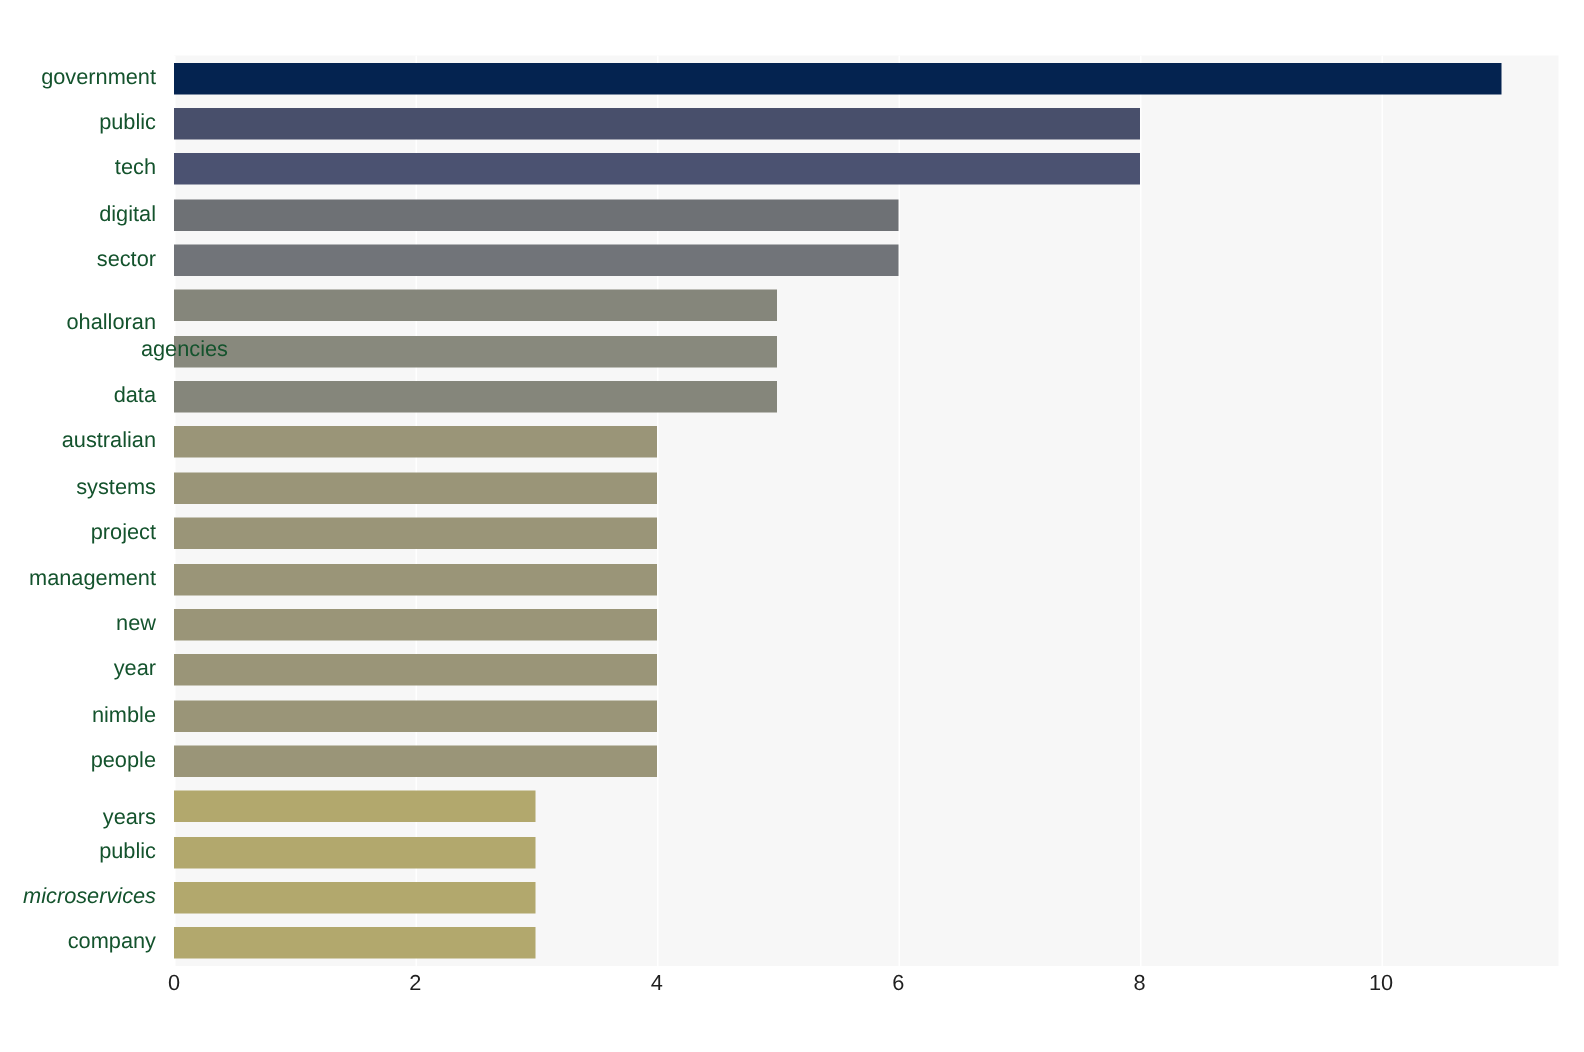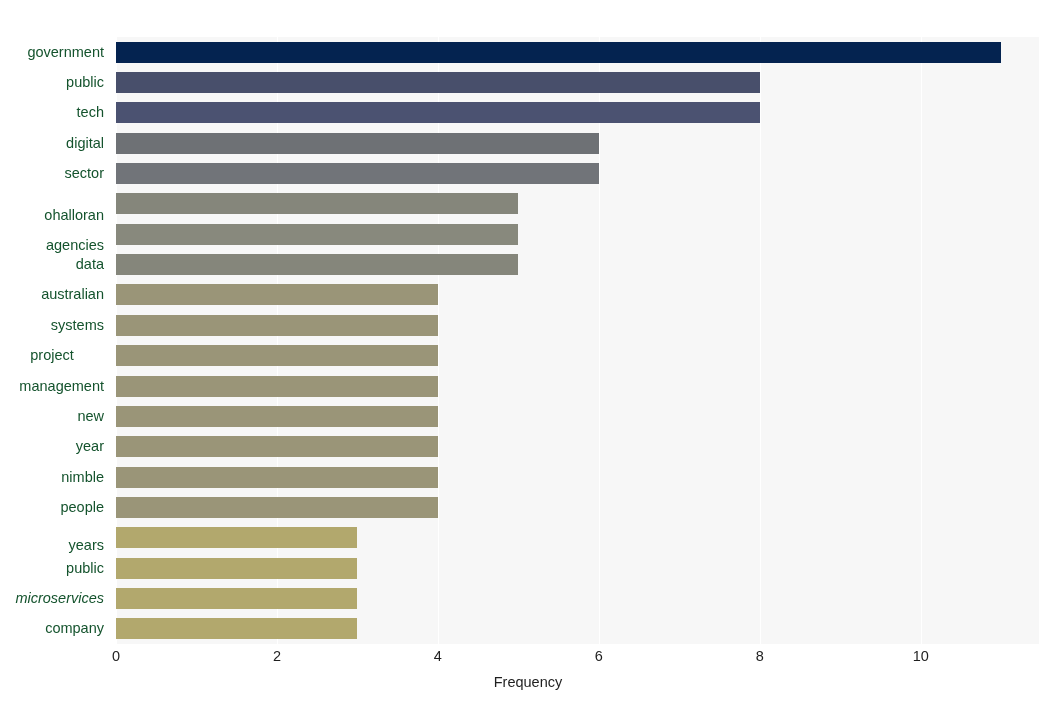--- a/index.html
+++ b/index.html
@@ -196,40 +196,39 @@
       </div>
   </div>
 
   <div class="ylabels-layer" id="ylabels">
       <div class="ylabel" style="top: 4.675px; padding-right: 6px; box-sizing: border-box;">government</div>
       <div class="ylabel" style="top: 35.025px; padding-right: 6px; box-sizing: border-box;">public</div>
       <div class="ylabel" style="top: 65.375px; padding-right: 6px; box-sizing: border-box;">tech</div>
       <div class="ylabel" style="top: 95.725px; padding-right: 6px; box-sizing: border-box;">digital</div>
       <div class="ylabel" style="top: 126.075px; padding-right: 6px; box-sizing: border-box;">sector</div>
       <div class="ylabel" style="top: 168px; padding-right: 6px; box-sizing: border-box;">ohalloran</div>
-      <div class="ylabel" style="top: 198px; padding-right: 6px; box-sizing: border-box;">agencies</div>
+      <div class="ylabel" style="top: 186px; padding-right: 6px; box-sizing: border-box; margin-left: 48px;">agencies</div>
       <div class="ylabel" style="top: 217.125px; padding-right: 6px; box-sizing: border-box;">data</div>
       <div class="ylabel" style="top: 247.475px; padding-right: 6px; box-sizing: border-box;">australian</div>
       <div class="ylabel" style="top: 277.825px; padding-right: 6px; box-sizing: border-box;">systems</div>
-      <div class="ylabel" style="top: 308.175px; padding-right: 6px; box-sizing: border-box; text-align: center;">project</div>
+      <div class="ylabel" style="top: 308.175px; padding-right: 6px; box-sizing: border-box;">project</div>
       <div class="ylabel" style="top: 338.525px; padding-right: 6px; box-sizing: border-box;">management</div>
       <div class="ylabel" style="top: 368.875px; padding-right: 6px; box-sizing: border-box;">new</div>
       <div class="ylabel" style="top: 399.225px; padding-right: 6px; box-sizing: border-box;">year</div>
       <div class="ylabel" style="top: 429.575px; padding-right: 6px; box-sizing: border-box;">nimble</div>
       <div class="ylabel" style="top: 459.925px; padding-right: 6px; box-sizing: border-box;">people</div>
       <div class="ylabel" style="top: 498px; padding-right: 6px; box-sizing: border-box;">years</div>
       <div class="ylabel" style="top: 520.625px; padding-right: 6px; box-sizing: border-box;">public</div>
       <div class="ylabel" style="top: 550.975px; padding-right: 6px; box-sizing: border-box; font-style: italic;">microservices</div>
       <div class="ylabel" style="top: 581.325px; padding-right: 6px; box-sizing: border-box;">company</div>
     </div>
 
   <div class="xticks-layer" id="xticks">
       <div class="xtick" style="left: 116px;">0</div>
       <div class="xtick" style="left: 276.942px;">2</div>
       <div class="xtick" style="left: 437.883px;">4</div>
       <div class="xtick" style="left: 598.825px;">6</div>
       <div class="xtick" style="left: 759.766px;">8</div>
       <div class="xtick" style="left: 920.708px;">10</div>
     </div>
 
-  <div class="xaxis-title">Frequency</div>
 
 </div>
 
 </body></html>

